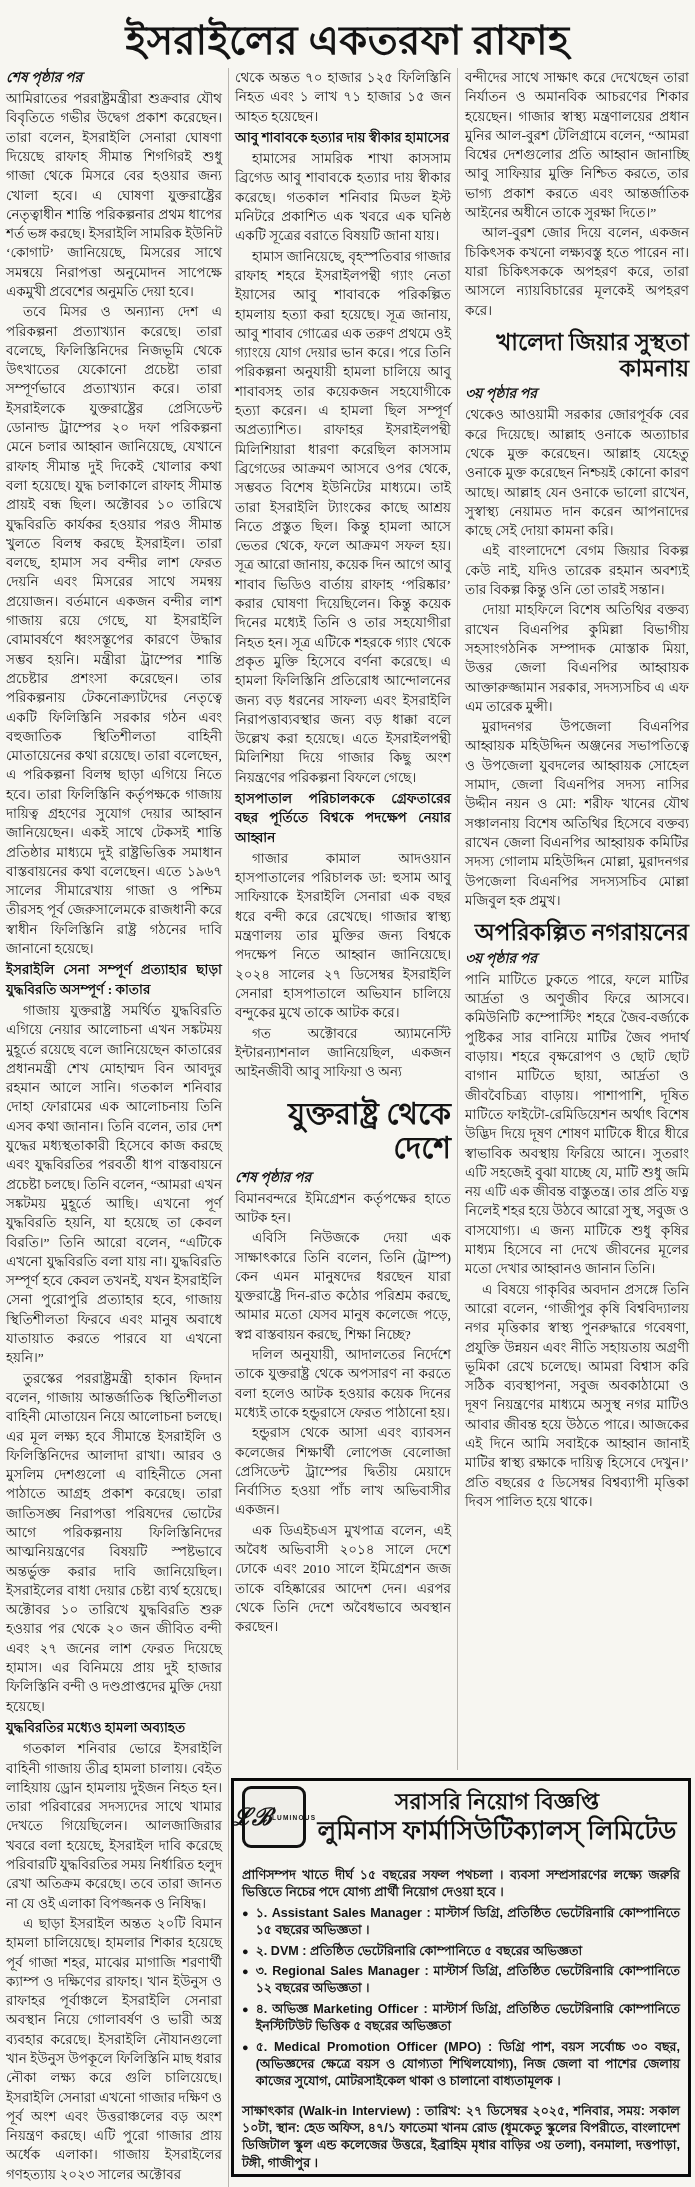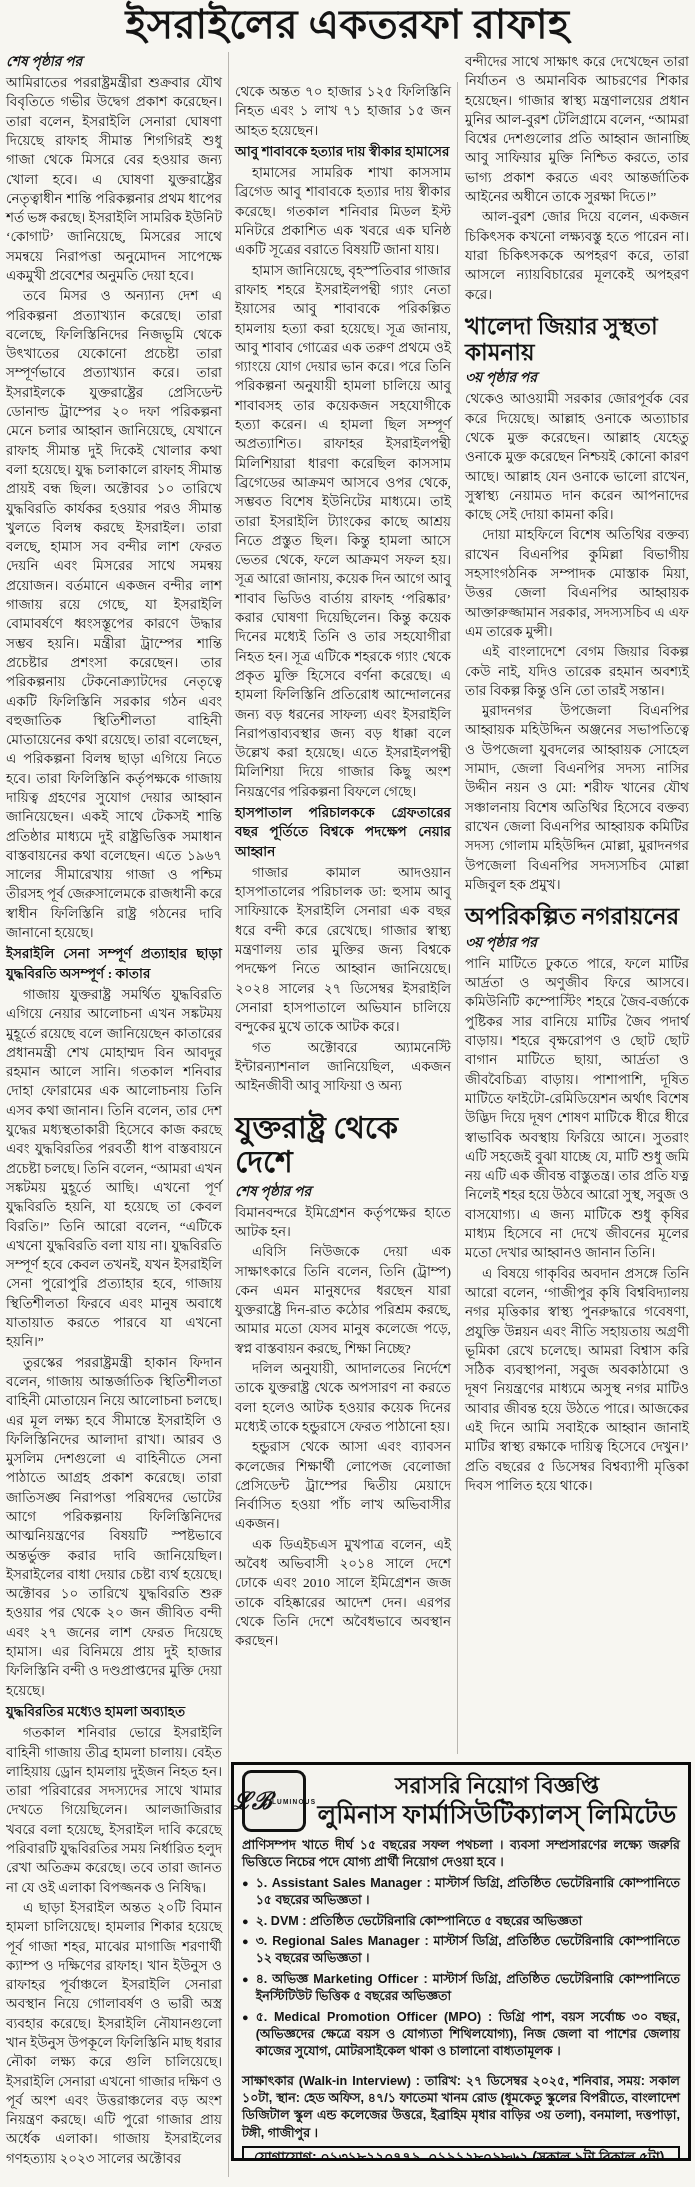--- a/index.html
+++ b/index.html
@@ -1,61 +1,61 @@
 <!DOCTYPE html>
 <html><head>
 <meta charset="utf-8">
 <style>
   html,body { margin:0; padding:0; background:#e8e6e1; }
   .page {
     position:relative; width:695px; height:2187px; margin:0 auto;
     background:#f7f6f1; color:#141414; overflow:hidden;
     font-family:"Liberation Serif","DejaVu Serif",serif;
   }
-  .masthead { padding-top:2px; }
+  .masthead { padding-top:18px; }
   .main-headline {
     margin:0; text-align:center; font-size:40px; line-height:1.15;
     font-weight:bold; letter-spacing:0.5px;
   }
   .content { display:flex; padding:4px 4px 0 4px; box-sizing:border-box; }
   .col { font-size:13.5px; line-height:1.43; }
   .col p { margin:0 0 1px 0; text-align:justify; text-indent:1.25em; }
   .col p.flush { text-indent:0; }
   .lead { font-weight:bold; font-style:italic; text-indent:0 !important; text-align:left !important; font-size:14px; }
   .subhead { font-weight:bold; text-indent:0 !important; margin:2px 0 !important; }
   .section-head {
-    font-weight:bold; text-indent:0 !important; text-align:left;
+    font-weight:bold; text-indent:0 !important; text-align:right;
     font-size:23px; line-height:1.12; margin:10px 0 3px 0 !important;
   }
   .section-head.lg { font-size:30px; margin-top:16px !important; }
   .col1 { width:216px; flex:none; height:2125px; overflow:hidden;
           padding:0 6px 0 2px; border-right:1px solid #b9b6b0; }
   .right-region { flex:1; min-width:0; display:flex; flex-direction:column; }
   .two-cols { display:flex; height:1702px; overflow:hidden; }
-  .col2 { width:216px; flex:none; padding:0 6px; border-right:1px solid #b9b6b0; overflow:hidden;margin-top:30px; }
+  .col2 { width:216px; flex:none; padding:0 6px; border-right:1px solid #b9b6b0; overflow:hidden; }
   .col3 { flex:1; min-width:0; padding:0 2px 0 7px; overflow:hidden; }
   
   .ad {
     margin:8px 0 0 2px; border:3px solid #0a0a0a; background:#f5f4ef;
     padding:5px 8px 4px 8px; font-weight:bold; font-size:12.6px; line-height:1.38;
     height:384px; overflow:hidden;
     font-family:"Liberation Sans","DejaVu Sans",sans-serif;
   }
   .ad-header { display:flex; align-items:center; gap:8px; }
   .ad-logo {
     width:58px; height:56px; flex:none; border:3px solid #111; border-radius:9px;
     display:flex; align-items:center; justify-content:center;
     background:#efeee9;
   }
   .ad-logo .monogram { font-family:"DejaVu Serif",serif; font-style:italic; font-weight:bold; font-size:24px; line-height:1; }
   .ad-logo .brand { font-size:6.5px; letter-spacing:1.2px; margin-top:2px; }
   .ad-titles { flex:1; text-align:center; }
   .ad-title1 { font-size:22px; line-height:1.15; }
   .ad-title2 { font-size:25px; line-height:1.2; }
-  .ad-intro { margin-top:5px; text-align:justify; }
+  .ad-intro { margin-top:19px; text-align:justify; }
   .ad-pos { display:flex; gap:7px; margin-top:3px; }
   .ad-pos .bullet { flex:none; font-size:11px; line-height:1.6; }
   .ad-pos .postext { text-align:justify; }
   .ad-interview { margin-top:12px; text-align:justify; }
   .ad-contact { border:2px solid #0a0a0a; width:fit-content; margin:4px auto 0 auto;
                 padding:0 10px; font-size:14px; }
 </style>
 </head>
 <body>
 
@@ -98,22 +98,22 @@
           <p>হন্ডুরাস থেকে আসা এবং ব্যাবসন কলেজের শিক্ষার্থী লোপেজ বেলোজা প্রেসিডেন্ট ট্রাম্পের দ্বিতীয় মেয়াদে নির্বাসিত হওয়া পাঁচ লাখ অভিবাসীর একজন।</p>
           <p>এক ডিএইচএস মুখপাত্র বলেন, এই অবৈধ অভিবাসী ২০১৪ সালে দেশে ঢোকে এবং 2010 সালে ইমিগ্রেশন জজ তাকে বহিষ্কারের আদেশ দেন। এরপর থেকে তিনি দেশে অবৈধভাবে অবস্থান করছেন।</p>
         </div>
 
         <div class="col col3">
           <p class="flush">বন্দীদের সাথে সাক্ষাৎ করে দেখেছেন তারা নির্যাতন ও অমানবিক আচরণের শিকার হয়েছেন। গাজার স্বাস্থ্য মন্ত্রণালয়ের প্রধান মুনির আল-বুরশ টেলিগ্রামে বলেন, “আমরা বিশ্বের দেশগুলোর প্রতি আহ্বান জানাচ্ছি আবু সাফিয়ার মুক্তি নিশ্চিত করতে, তার ভাগ্য প্রকাশ করতে এবং আন্তর্জাতিক আইনের অধীনে তাকে সুরক্ষা দিতে।”</p>
           <p>আল-বুরশ জোর দিয়ে বলেন, একজন চিকিৎসক কখনো লক্ষ্যবস্তু হতে পারেন না। যারা চিকিৎসককে অপহরণ করে, তারা আসলে ন্যায়বিচারের মূলকেই অপহরণ করে।</p>
           <h2 class="section-head">খালেদা জিয়ার সুস্থতা কামনায়</h2>
           <p class="lead">৩য় পৃষ্ঠার পর</p>
           <p class="flush">থেকেও আওয়ামী সরকার জোরপূর্বক বের করে দিয়েছে। আল্লাহ ওনাকে অত্যাচার থেকে মুক্ত করেছেন। আল্লাহ যেহেতু ওনাকে মুক্ত করেছেন নিশ্চয়ই কোনো কারণ আছে। আল্লাহ যেন ওনাকে ভালো রাখেন, সুস্বাস্থ্য নেয়ামত দান করেন আপনাদের কাছে সেই দোয়া কামনা করি।</p>
+          <p>এই বাংলাদেশে বেগম জিয়ার বিকল্প কেউ নাই, যদিও তারেক রহমান অবশ্যই তার বিকল্প কিন্তু ওনি তো তারই সন্তান।</p>
           <p>দোয়া মাহফিলে বিশেষ অতিথির বক্তব্য রাখেন বিএনপির কুমিল্লা বিভাগীয় সহসাংগঠনিক সম্পাদক মোস্তাক মিয়া, উত্তর জেলা বিএনপির আহ্বায়ক আক্তারুজ্জামান সরকার, সদস্যসচিব এ এফ এম তারেক মুন্সী।</p>
-          <p>এই বাংলাদেশে বেগম জিয়ার বিকল্প কেউ নাই, যদিও তারেক রহমান অবশ্যই তার বিকল্প কিন্তু ওনি তো তারই সন্তান।</p>
           <p>মুরাদনগর উপজেলা বিএনপির আহ্বায়ক মহিউদ্দিন অঞ্জনের সভাপতিত্বে ও উপজেলা যুবদলের আহ্বায়ক সোহেল সামাদ, জেলা বিএনপির সদস্য নাসির উদ্দীন নয়ন ও মো: শরীফ খানের যৌথ সঞ্চালনায় বিশেষ অতিথির হিসেবে বক্তব্য রাখেন জেলা বিএনপির আহ্বায়ক কমিটির সদস্য গোলাম মহিউদ্দিন মোল্লা, মুরাদনগর উপজেলা বিএনপির সদস্যসচিব মোল্লা মজিবুল হক প্রমুখ।</p>
           <h2 class="section-head">অপরিকল্পিত নগরায়নের</h2>
           <p class="lead">৩য় পৃষ্ঠার পর</p>
           <p class="flush">পানি মাটিতে ঢুকতে পারে, ফলে মাটির আর্দ্রতা ও অণুজীব ফিরে আসবে। কমিউনিটি কম্পোস্টিং শহরে জৈব-বর্জ্যকে পুষ্টিকর সার বানিয়ে মাটির জৈব পদার্থ বাড়ায়। শহরে বৃক্ষরোপণ ও ছোট ছোট বাগান মাটিতে ছায়া, আর্দ্রতা ও জীববৈচিত্র্য বাড়ায়। পাশাপাশি, দূষিত মাটিতে ফাইটো-রেমিডিয়েশন অর্থাৎ বিশেষ উদ্ভিদ দিয়ে দূষণ শোষণ মাটিকে ধীরে ধীরে স্বাভাবিক অবস্থায় ফিরিয়ে আনে। সুতরাং এটি সহজেই বুঝা যাচ্ছে যে, মাটি শুধু জমি নয় এটি এক জীবন্ত বাস্তুতন্ত্র। তার প্রতি যত্ন নিলেই শহর হয়ে উঠবে আরো সুস্থ, সবুজ ও বাসযোগ্য। এ জন্য মাটিকে শুধু কৃষির মাধ্যম হিসেবে না দেখে জীবনের মূলের মতো দেখার আহ্বানও জানান তিনি।</p>
           <p>এ বিষয়ে গাকৃবির অবদান প্রসঙ্গে তিনি আরো বলেন, ‘গাজীপুর কৃষি বিশ্ববিদ্যালয় নগর মৃত্তিকার স্বাস্থ্য পুনরুদ্ধারে গবেষণা, প্রযুক্তি উন্নয়ন এবং নীতি সহায়তায় অগ্রণী ভূমিকা রেখে চলেছে। আমরা বিশ্বাস করি সঠিক ব্যবস্থাপনা, সবুজ অবকাঠামো ও দূষণ নিয়ন্ত্রণের মাধ্যমে অসুস্থ নগর মাটিও আবার জীবন্ত হয়ে উঠতে পারে। আজকের এই দিনে আমি সবাইকে আহ্বান জানাই মাটির স্বাস্থ্য রক্ষাকে দায়িত্ব হিসেবে দেখুন।’ প্রতি বছরের ৫ ডিসেম্বর বিশ্বব্যাপী মৃত্তিকা দিবস পালিত হয়ে থাকে।</p>
         </div>
       </div>
 
       <div class="ad">
         <div class="ad-header">

